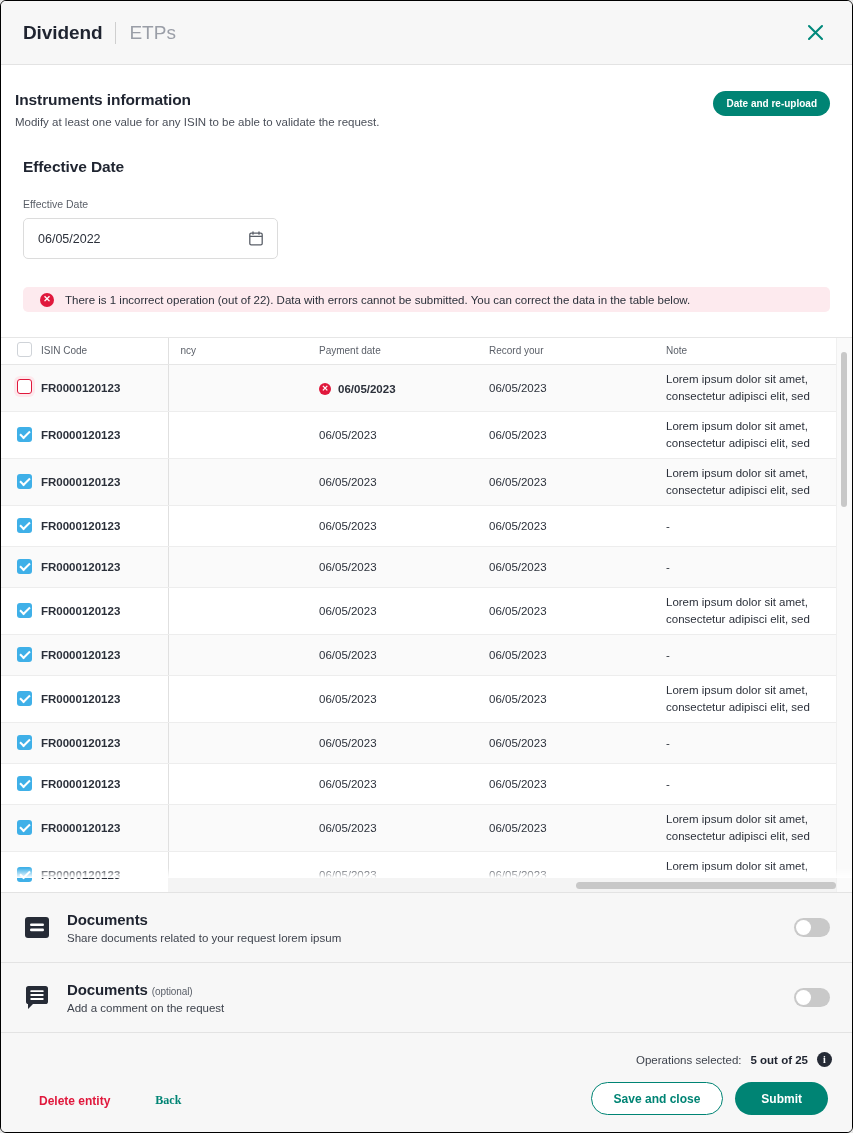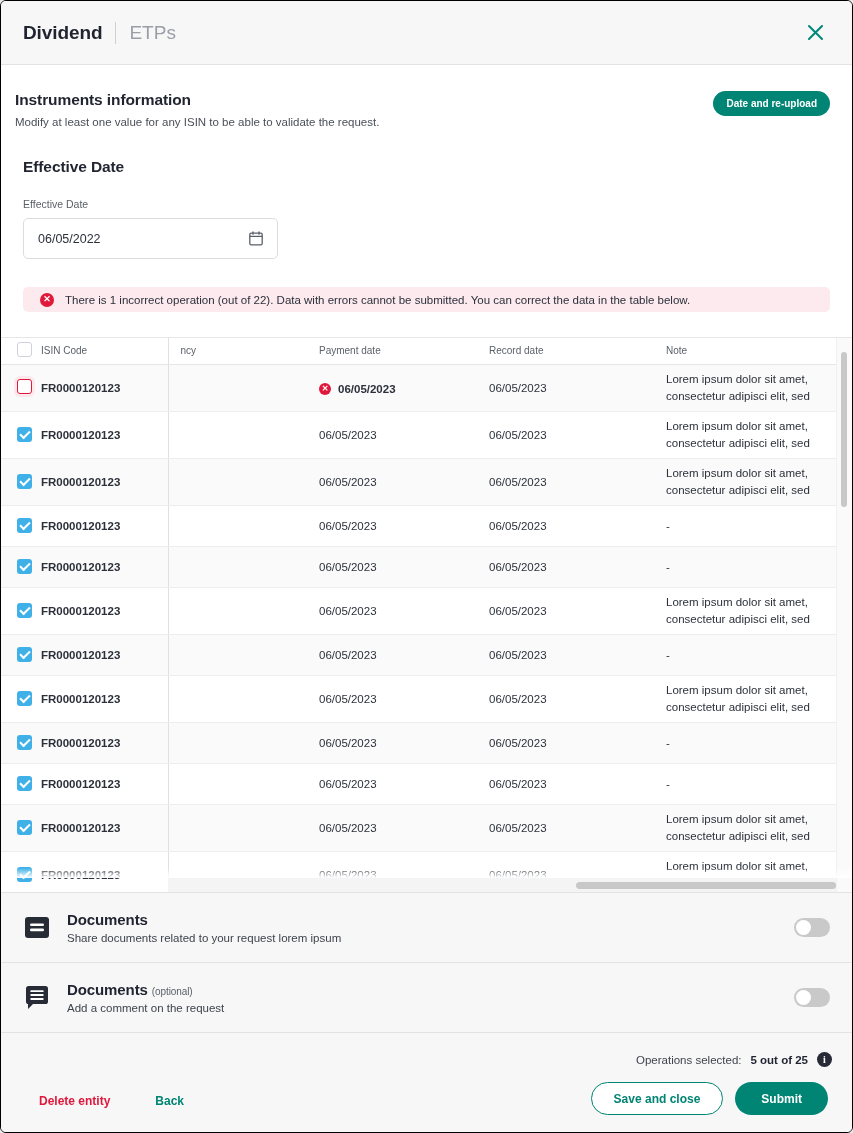--- a/index.html
+++ b/index.html
@@ -211,21 +211,21 @@
     flex: 0 0 100px; height: 100px;
     background: #f7f7f7;
     border-top: 1px solid #e3e3e3;
     position: relative;
   }
   .footer-left {
     position: absolute; left: 38px; bottom: 24px;
     display: flex; align-items: center; gap: 45px;
   }
   .link-danger { font-size: 12px; font-weight: bold; color: #e0183c; cursor: pointer; }
-  .link-teal   { font-size: 12px; font-weight: bold; color: #008474; cursor: pointer; }
+  .link-teal   { font-size: 12px; font-weight: bold; color: #008474; cursor: pointer; font-family: Liberation Serif, serif; }
   .ops-line {
     position: absolute; right: 20px; top: 19px;
     display: flex; align-items: center; gap: 9px;
     font-size: 11.5px; color: #3e434d;
   }
   .ops-line b { color: #1f2430; }
   .info-icon {
     width: 15px; height: 15px; border-radius: 50%;
     background: #262b36; color: #fff;
     display: flex; align-items: center; justify-content: center;
@@ -297,21 +297,21 @@
     <div class="table-outer">
       <table class="tbl">
         <thead>
           <tr>
             <th class="c-check">
               <span class="cbx empty"></span>
             </th>
             <th class="c-isin" style="font-weight:normal">ISIN Code</th>
             <th class="c-cur">ncy</th>
             <th class="c-pay">Payment date</th>
-            <th class="c-rec">Record date</th>
+            <th class="c-rec">Record your</th>
             <th class="c-note">Note</th>
           </tr>
         </thead>
         <tbody id="tbody">
             <tr class="row-h-1 alt">
               <td class="c-check"><span class="cbx error"></span></td>
               <td class="c-isin">FR0000120123</td>
               <td class="c-cur"></td>
               <td class="c-pay"><span class="date-cell err"><span class="err-dot">✕</span>06/05/2023</span></td>
               <td class="c-rec">06/05/2023</td>

